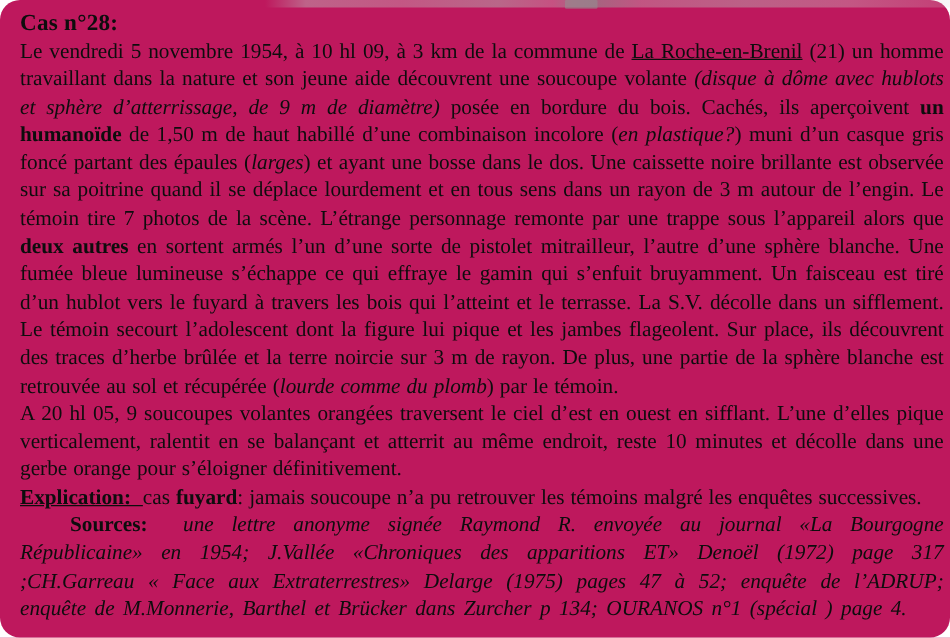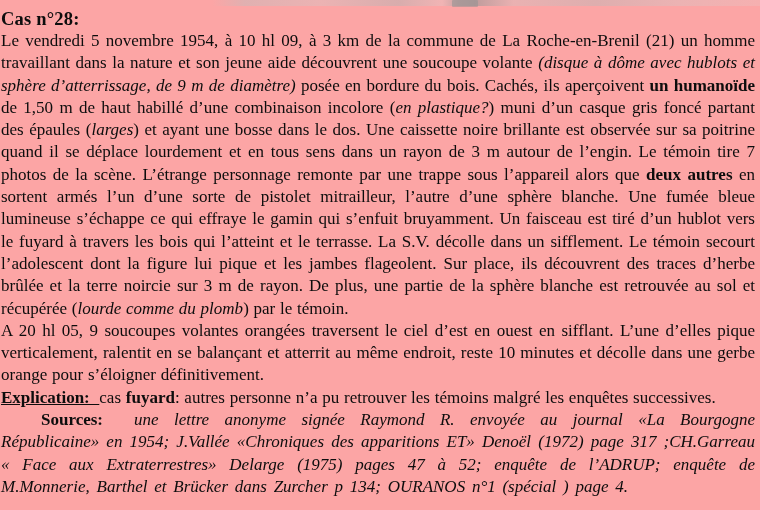--- a/index.html
+++ b/index.html
@@ -13,22 +13,23 @@
     height: 510px;
     overflow: hidden;
     font-family: "Liberation Serif", "DejaVu Serif", serif;
     color: #0d0d0d;
   }
   .page {
     position: relative;
     width: 760px;
     height: 510px;
     box-sizing: border-box;
-    padding: 8px 5px 0 1px;
-    background: #fca5a5;
+    padding: 8px 5px 0 16px;
+    background: #be185d;
+    border-radius: 16px;
   }
   
   .scan-streak {
     position: absolute;
     top: 0;
     left: 212px;
     width: 548px;
     height: 6px;
     background: linear-gradient(90deg,
       rgba(190,190,190,0) 0%,
@@ -65,34 +66,34 @@
     line-height: 22.3px;
     text-align: justify;
     word-spacing: .5px;
   }
   .sources {
     text-indent: 40px;
     word-spacing: 2.5px;
   }
   .seg-bold            { font-weight: 700; }
   .seg-italic          { font-style: italic; }
-  .seg-underline       { }
+  .seg-underline       { text-decoration: underline; }
   .seg-bold-underline  { font-weight: 700; text-decoration: underline; }
 </style>
 </head>
 <body>
 
 <div class="page">
 
   <div class="scan-streak"></div>
   <div class="scan-mark"></div>
 
   <h1 class="title">Cas n°28:</h1>
 
   <p class="body-par"><span>Le vendredi 5 novembre 1954, à 10 hl 09, à 3 km de la commune de </span><span class="seg-underline">La Roche-en-Brenil</span><span> (21) un homme travaillant dans la nature et son jeune aide découvrent une soucoupe volante </span><span class="seg-italic">(disque à dôme avec hublots et sphère d’atterrissage, de 9 m de diamètre)</span><span> posée en bordure du bois. Cachés, ils aperçoivent </span><span class="seg-bold">un humanoïde</span><span> de 1,50 m de haut habillé d’une combinaison incolore (</span><span class="seg-italic">en plastique?</span><span>) muni d’un casque gris foncé partant des épaules (</span><span class="seg-italic">larges</span><span>) et ayant une bosse dans le dos. Une caissette noire brillante est observée sur sa poitrine quand il se déplace lourdement et en tous sens dans un rayon de 3 m autour de l’engin. Le témoin tire 7 photos de la scène. L’étrange personnage remonte par une trappe sous l’appareil alors que </span><span class="seg-bold">deux autres</span><span> en sortent armés l’un d’une sorte de pistolet mitrailleur, l’autre d’une sphère blanche. Une fumée bleue lumineuse s’échappe ce qui effraye le gamin qui s’enfuit bruyamment. Un faisceau est tiré d’un hublot vers le fuyard à travers les bois qui l’atteint et le terrasse. La S.V. décolle dans un sifflement. Le témoin secourt l’adolescent dont la figure lui pique et les jambes flageolent. Sur place, ils découvrent des traces d’herbe brûlée et la terre noircie sur 3 m de rayon. De plus, une partie de la sphère blanche est retrouvée au sol et récupérée (</span><span class="seg-italic">lourde comme du plomb</span><span>) par le témoin.</span></p>
 
   <p class="body-par"><span>A 20 hl 05, 9 soucoupes volantes orangées traversent le ciel d’est en ouest en sifflant. L’une d’elles pique verticalement, ralentit en se balançant et atterrit au même endroit, reste 10 minutes et décolle dans une gerbe orange pour s’éloigner définitivement.</span></p>
 
-  <p class="body-par"><span class="seg-bold-underline">Explication:&nbsp; </span><span> cas </span><span class="seg-bold">fuyard</span><span>: autres personne n’a pu retrouver les témoins malgré les enquêtes successives.</span></p>
+  <p class="body-par"><span class="seg-bold-underline">Explication:&nbsp; </span><span> cas </span><span class="seg-bold">fuyard</span><span>: jamais soucoupe n’a pu retrouver les témoins malgré les enquêtes successives.</span></p>
 
   <p class="body-par sources"><span class="seg-bold">Sources:</span><span>&nbsp; </span><span class="seg-italic">une lettre anonyme signée Raymond R. envoyée au journal «La Bourgogne Républicaine» en 1954;  J.Vallée «Chroniques des apparitions ET» Denoël (1972) page 317 ;CH.Garreau « Face aux Extraterrestres» Delarge (1975) pages 47 à 52; enquête de l’ADRUP; enquête de M.Monnerie, Barthel et Brücker dans Zurcher p 134; OURANOS n°1 (spécial ) page 4.</span></p>
 
 </div>
 
 </body></html>

